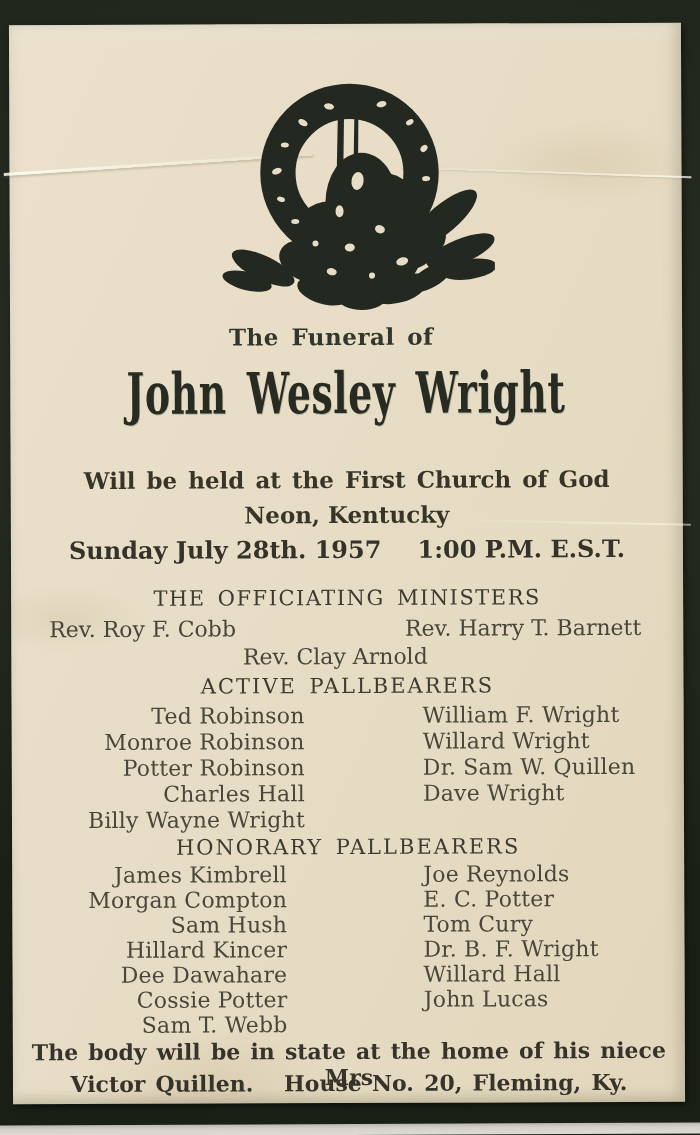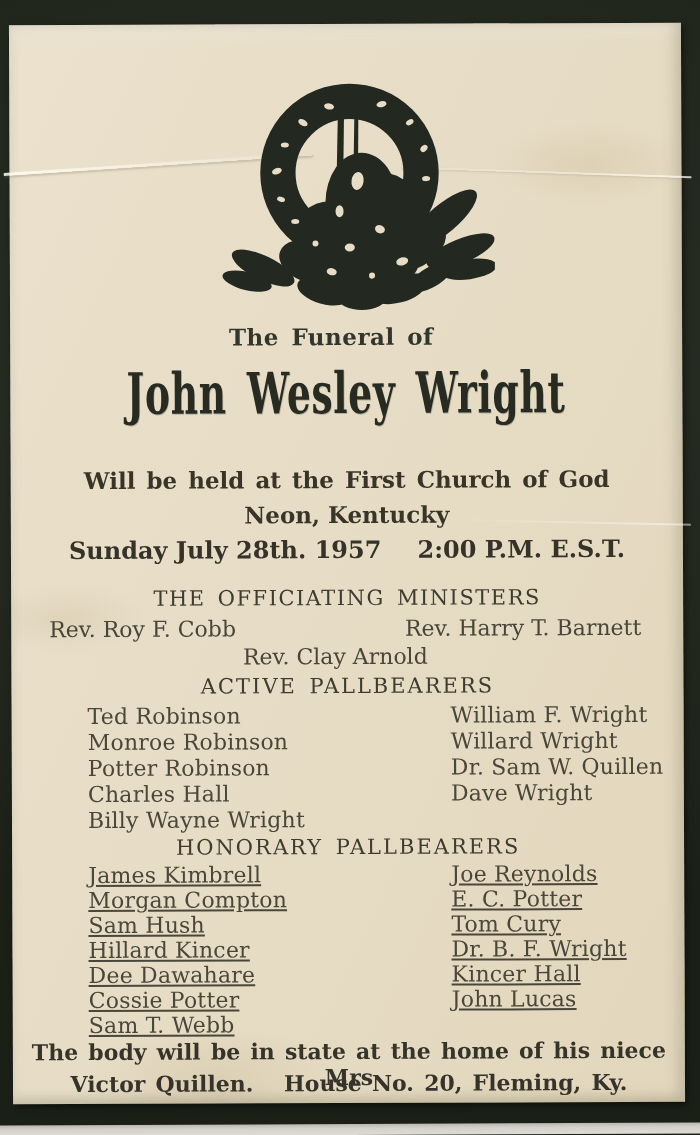--- a/index.html
+++ b/index.html
@@ -91,23 +91,23 @@
     top:620px; font-size:22px; color:#49453a; transform:translateX(-12px);
   }
   .h-active   { top:650px; letter-spacing:2px; }
   .h-honorary { top:811px; letter-spacing:2px; }
 
   .cols { position:absolute; left:0; width:100%; font-size:22px; color:#4a463a; }
   .cols-active   { top:679px; }
   .cols-honorary { top:838px; }
   .col { position:absolute; top:0; white-space:nowrap; }
   .col div { line-height:26px; letter-spacing:.2px; }
-  .cols-honorary .col div { line-height:25px;text-decoration:underline; }
-  .col-left  { left:76px; }
-  .col-right { left:411px;margin-left:28px; }
+  .cols-honorary .col div { line-height:25px; }
+  .col-left  { left:76px;text-align:right; }
+  .col-right { left:411px; }
 
   .footer1 { top:1014px; font-size:22px; font-weight:bold; color:#36332a; word-spacing:2.5px; }
   .footer2 { top:1046px; font-size:22px; font-weight:bold; color:#36332a; word-spacing:2.5px; white-space:pre; }
 </style>
 </head>
 <body>
 
 <div class="card">
 
   <div class="crease crease-1"></div>
@@ -170,21 +170,21 @@
   <div class="line pretitle">The Funeral of</div>
 
   <div class="line deceased">
     <span>John Wesley Wright</span>
   </div>
 
   <div class="line venue">Will be held at the First Church of God</div>
   <div class="line loc">Neon, Kentucky</div>
 
   <div class="line datetime">
-    <span>Sunday July 28th. 1957</span><span class="gap"></span><span>2:00 P.M. E.S.T.</span>
+    <span>Sunday July 28th. 1957</span><span class="gap"></span><span>1:00 P.M. E.S.T.</span>
   </div>
 
   <div class="line sec-heading h-ministers">THE OFFICIATING MINISTERS</div>
 
   <div class="ministers-row">
     <span>Rev. Roy F. Cobb</span>
     <span>Rev. Harry T. Barnett</span>
   </div>
   <div class="line minister-center">Rev. Clay Arnold</div>
 
@@ -216,21 +216,21 @@
         <div>Hillard Kincer</div>
         <div>Dee Dawahare</div>
         <div>Cossie Potter</div>
         <div>Sam T. Webb</div>
       </div>
     <div class="col col-right">
         <div>Joe Reynolds</div>
         <div>E. C. Potter</div>
         <div>Tom Cury</div>
         <div>Dr. B. F. Wright</div>
-        <div>Kincer Hall</div>
+        <div>Willard Hall</div>
         <div>John Lucas</div>
       </div>
   </div>
 
   <div class="line footer1">The body will be in state at the home of his niece Mrs</div>
   <div class="line footer2">Victor Quillen.   House No. 20, Fleming, Ky.</div>
 
 </div>
 
 <div class="scan-strip"></div>

